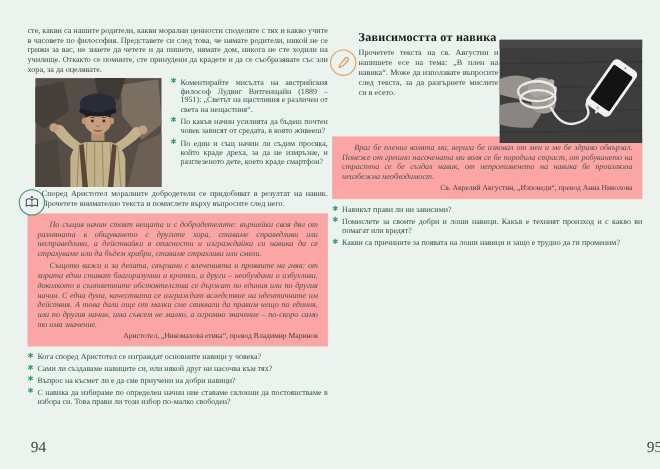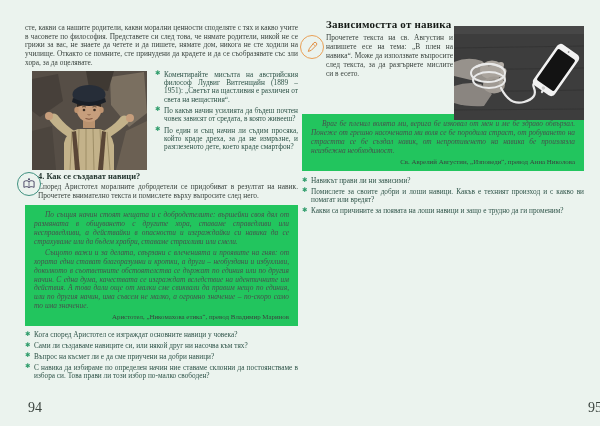--- a/index.html
+++ b/index.html
@@ -5,21 +5,21 @@
   html,body{margin:0;padding:0;}
   body{
     width:600px;height:426px;position:relative;overflow:hidden;
     background:#ebf3ee;
     font-family:"Liberation Serif", serif;
     color:#3a433e;
     -webkit-font-smoothing:antialiased;
   }
   .page{position:absolute;}
   .page-left{left:25px;top:24px;width:273px;}
-  .page-right{left:302px;top:18px;width:282px;}
+  .page-right{left:302px;top:28px;width:282px;}
 
   .intro{font-size:7.4px;line-height:1.18;text-align:justify;margin:0;}
 
   .media-row{display:flex;margin-top:3px;}
   .photo-boy{width:115px;height:99px;margin-left:7px;flex:none;display:block;}
   .photo-questions{margin-left:8px;flex:1;min-width:0;}
 
   .q-item{position:relative;padding-left:9px;margin-bottom:3px;
     font-size:7.3px;line-height:1.14;color:#2f5449;text-align:justify;}
   .q-bullet{position:absolute;left:0;top:-0.5px;color:#2e9c6a;font-size:6.5px;font-family:"DejaVu Sans",sans-serif;}
@@ -30,21 +30,21 @@
   .task-icon{position:absolute;width:24px;height:24px;border-radius:50%;
     display:flex;align-items:center;justify-content:center;background:#ebf3ee;box-sizing:border-box;}
   .task-icon.read{border:1.5px solid #3f9180;left:-8px;top:0;}
   .task-icon.write{border:1.5px solid #e9a056;left:-2px;top:1px;}
   .task-title{font-size:8.4px;font-weight:bold;color:#243630;margin:0 0 2px;}
   .task-text{font-size:7.4px;line-height:1.2;text-align:justify;margin:0;}
   .page-right .task{padding-left:24px;}
   .page-right .task-text{width:127px;}
   .page-right .section-title{margin:0 0 4px 24px;}
 
-  .quote{background:#22c55e;padding:6px 9px 5px;margin-top:5px;
+  .quote{background:#fca5a5;padding:6px 9px 5px;margin-top:5px;
     font-style:italic;font-size:7.4px;line-height:1.2;color:#46524c;text-align:justify;}
   .quote p{margin:0;text-indent:11px;}
   .quote p + p{margin-top:2px;}
   .quote-attr{text-align:right;font-style:normal;font-size:6.9px;color:#3a433e;margin-top:3px;text-indent:0 !important;}
 
   .questions{margin-top:5px;}
   .questions .q-item{margin-bottom:2.5px;}
 
   .photo-hands{position:absolute;right:0;top:8px;width:130px;height:94px;display:block;}
   .page-right .quote{margin-top:36px;}
@@ -124,21 +124,20 @@
 
   <div class="task">
     <span class="task-icon read">
       <svg width="16" height="16" viewBox="0 0 22 22">
         <circle cx="11" cy="4.4" r="1.4" fill="#474363"></circle>
         <path d="M4 7.6 C7 5.9 9.5 6.2 11 8 C12.5 6.2 15 5.9 18 7.6 V15.6 C15 14.1 12.5 14.4 11 16.1 C9.5 14.4 7 14.1 4 15.6 Z" fill="none" stroke="#474363" stroke-width="1.3" stroke-linejoin="round"></path>
         <line x1="11" y1="8" x2="11" y2="16.1" stroke="#474363" stroke-width="1"></line>
       </svg>
     </span>
     <div class="task-body">
-      <p class="task-title">4. Как се създават навици?</p>
       <p class="task-text">Според Аристотел моралните добродетели се придобиват в резултат на навик. Прочетете внимателно текста и помислете върху въпросите след него.</p>
     </div>
   </div>
 
   <div class="quote">
     <p>По същия начин стоят нещата и с добродетелите: вършейки своя дял от размяната в общуването с другите хора, ставаме справедливи или несправедливи, а действайки в опасности и изграждайки си навика да се страхуваме или да бъдем храбри, ставаме страхливи или смели.</p>
     <p>Същото важи и за делата, свързани с влеченията и проявите на гняв: от хората едни стават благоразумни и кротки, а други – необуздани и избухливи, доколкото в съответните обстоятелства се държат по единия или по другия начин. С една дума, качествата се изграждат вследствие на идентичните им действия. А това дали още от малки сме свиквали да правим нещо по единия, или по другия начин, има съвсем не малко, а огромно значение – по-скоро само то има значение.</p>
     <p class="quote-attr">Аристотел, „Никомахова етика“, превод Владимир Маринов</p>
   </div>
 

